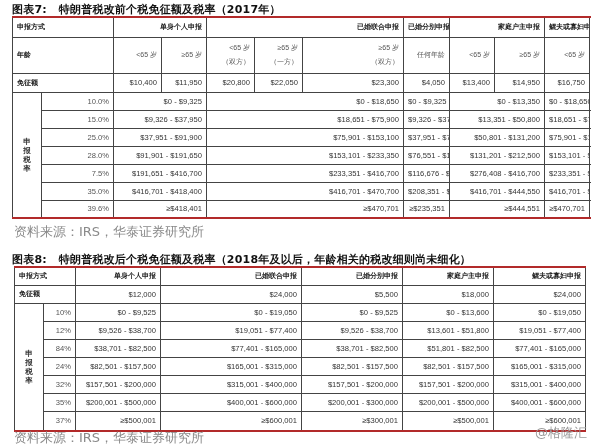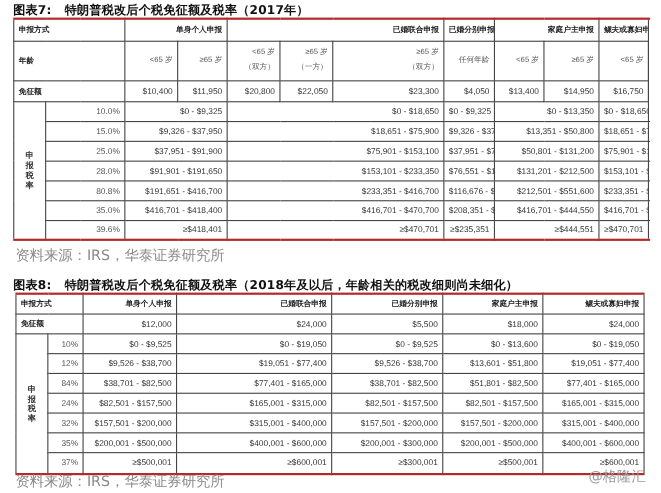--- a/index.html
+++ b/index.html
@@ -17,21 +17,21 @@
   table.tax td.age{font-size:7px;color:#555;line-height:20px;}
   table.tax td.age2{font-size:7px;color:#555;line-height:14px;white-space:normal;}
   #t1{left:12px;top:16px;width:577px;border-top:2px solid #b22a2a;border-bottom:2px solid #b22a2a;}
   #t2{left:14px;top:266px;width:571px;border-top:2px solid #b22a2a;border-bottom:2px solid #b22a2a;}
   .watermark{position:absolute;right:14px;bottom:6px;font-size:13px;color:#9a9a9a;font-family:"DejaVu Sans",sans-serif;}
 </style>
 </head>
 <body>
 
 <div class="fig-title" style="top:2px;">
-  <span class="label">图表7:</span><span>特朗普税改后个税免征额及税率（2017年）</span>
+  <span class="label">图表7:</span><span>特朗普税改前个税免征额及税率（2017年）</span>
 </div>
 
 <table id="t1" class="tax">
   <colgroup>
     <col style="width:29px">
       <col style="width:31px">
       <col style="width:41px">
       <col style="width:48px">
       <col style="width:45px">
       <col style="width:48px">
@@ -113,25 +113,25 @@
   </tr>
   <tr style="height:18px">
     <td class="rate" colspan="2">28.0%</td>
     <td colspan="2">$91,901 - $191,650</td>
     <td colspan="3">$153,101 - $233,350</td>
     <td>$76,551 - $116,675</td>
     <td colspan="2">$131,201 - $212,500</td>
     <td colspan="2">$153,101 - $233,350</td>
   </tr>
   <tr style="height:18px">
-    <td class="rate" colspan="2">80.8%</td>
+    <td class="rate" colspan="2">7.5%</td>
     <td colspan="2">$191,651 - $416,700</td>
     <td colspan="3">$233,351 - $416,700</td>
     <td>$116,676 - $208,350</td>
-    <td colspan="2">$212,501 - $551,600</td>
+    <td colspan="2">$276,408 - $416,700</td>
     <td colspan="2">$233,351 - $416,700</td>
   </tr>
   <tr style="height:18px">
     <td class="rate" colspan="2">35.0%</td>
     <td colspan="2">$416,701 - $418,400</td>
     <td colspan="3">$416,701 - $470,700</td>
     <td>$208,351 - $235,350</td>
     <td colspan="2">$416,701 - $444,550</td>
     <td colspan="2">$416,701 - $470,700</td>
   </tr>

